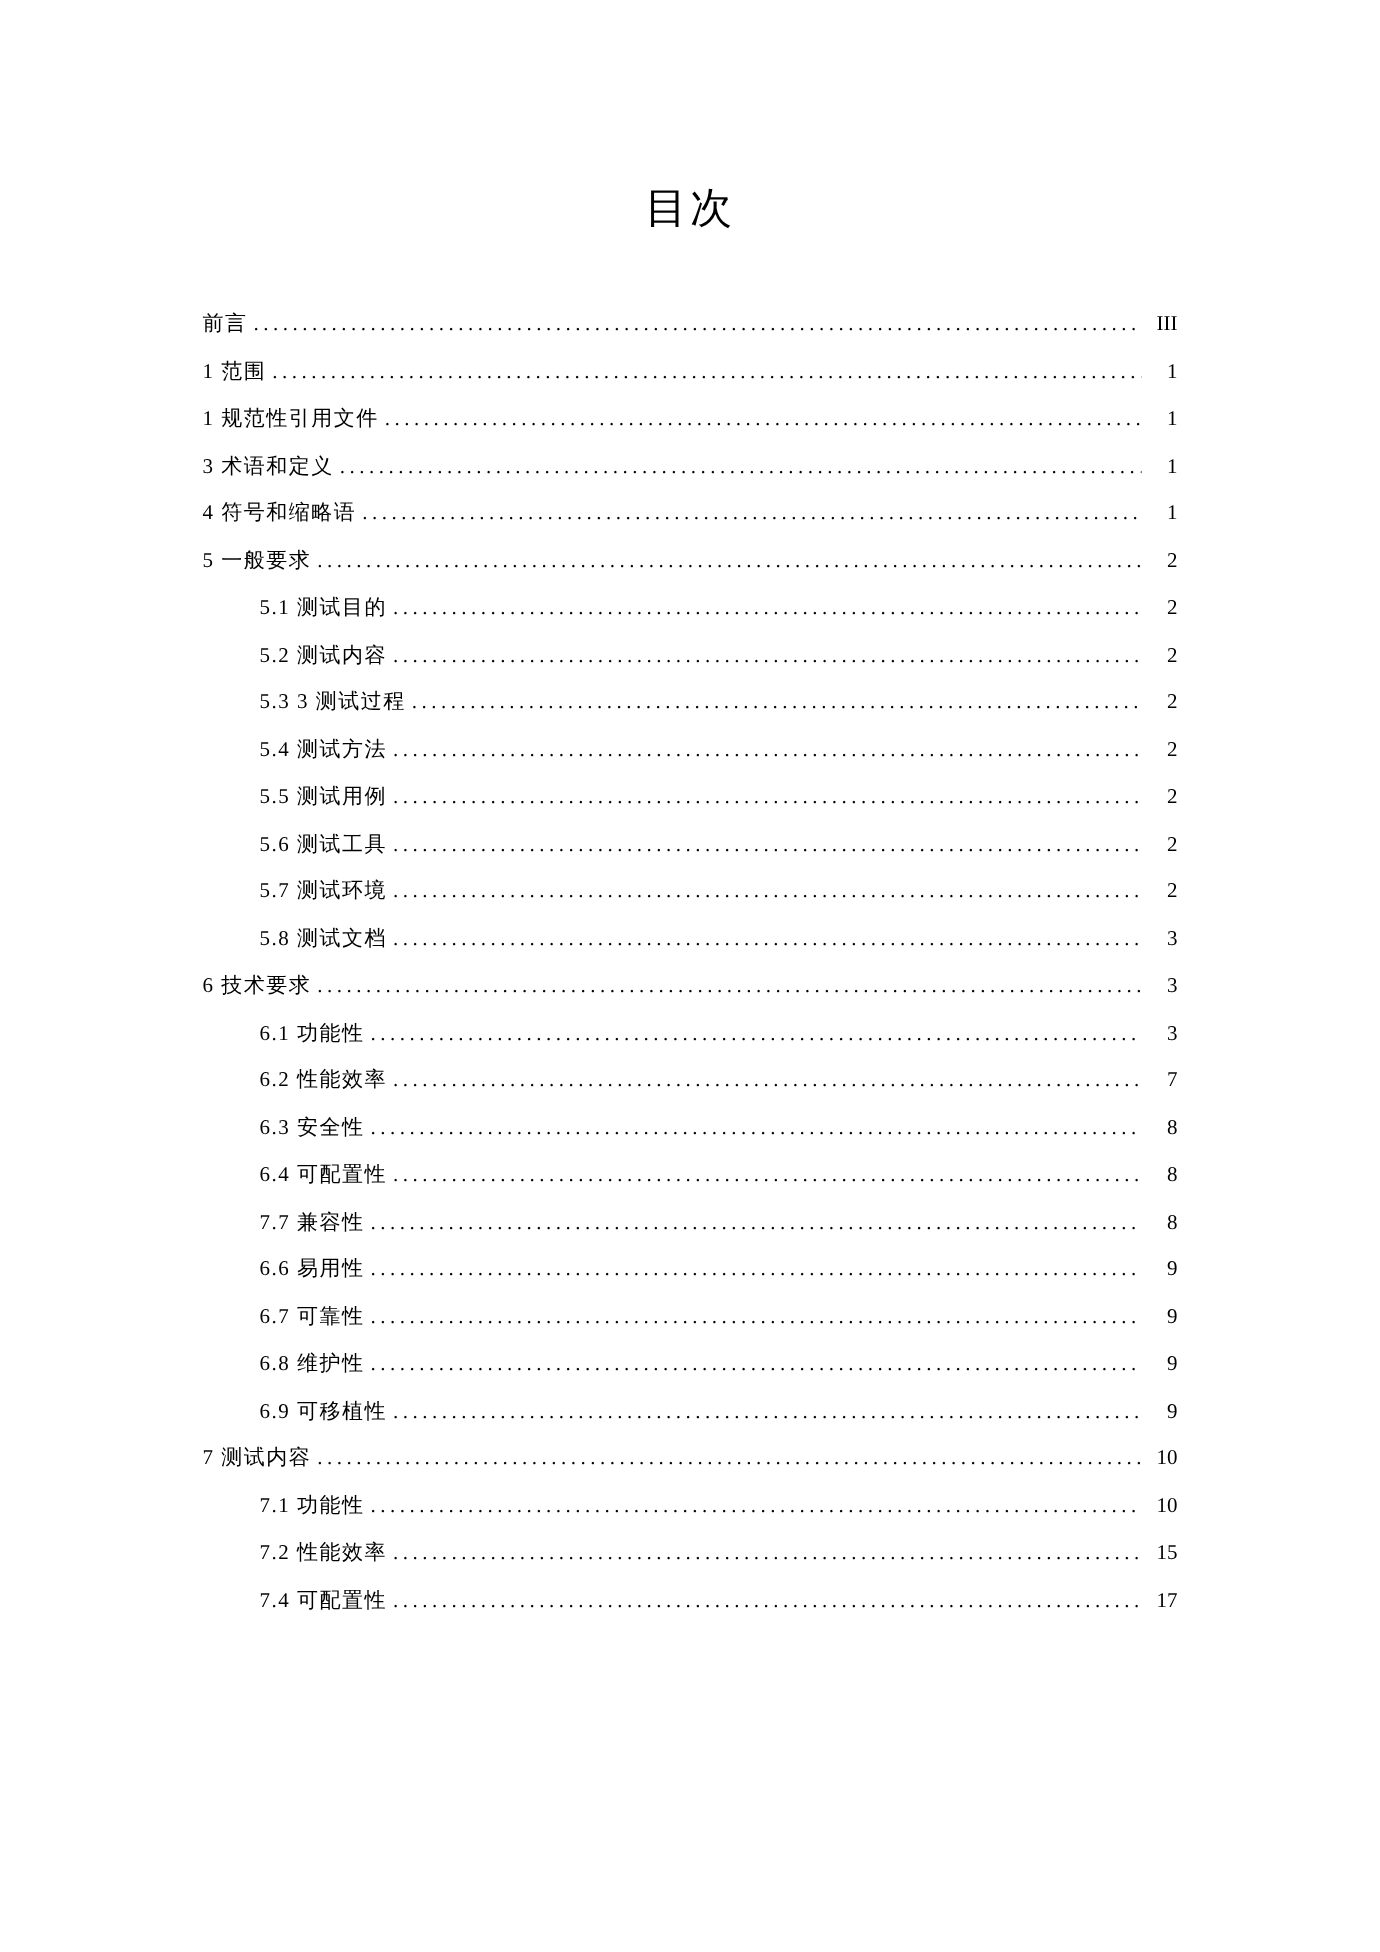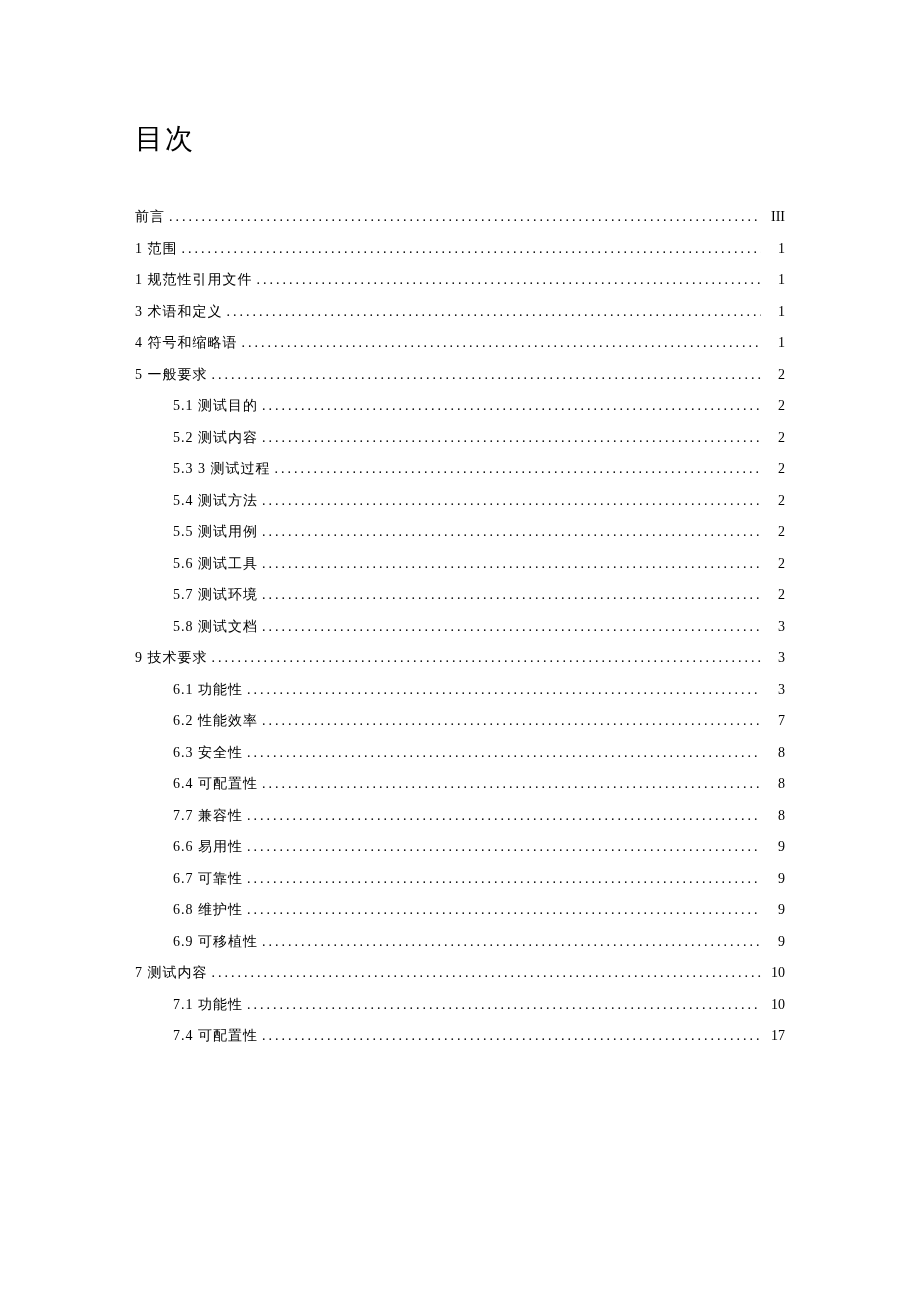--- a/index.html
+++ b/index.html
@@ -5,21 +5,21 @@
     * { margin: 0; padding: 0; box-sizing: border-box; }
     body {
       width: 920px;
       height: 1301px;
       background: #ffffff;
       font-family: "SimSun", "宋体", serif;
       padding: 120px 135px 0 135px;
       color: #000;
     }
     .title {
-      text-align: left;
+      text-align: center;
       font-size: 28px;
       font-weight: normal;
       margin-bottom: 52px;
       font-family: "SimHei", "黑体", sans-serif;
       letter-spacing: 2px;
     }
     .toc {
       font-size: 14px;
       line-height: 1;
     }
@@ -119,21 +119,21 @@
       <span class="toc-label">5.7 测试环境</span>
       <span class="toc-leader"></span>
       <span class="toc-page">2</span>
     </div>
     <div class="toc-row level-2">
       <span class="toc-label">5.8 测试文档</span>
       <span class="toc-leader"></span>
       <span class="toc-page">3</span>
     </div>
     <div class="toc-row level-1">
-      <span class="toc-label">9 技术要求</span>
+      <span class="toc-label">6 技术要求</span>
       <span class="toc-leader"></span>
       <span class="toc-page">3</span>
     </div>
     <div class="toc-row level-2">
       <span class="toc-label">6.1 功能性</span>
       <span class="toc-leader"></span>
       <span class="toc-page">3</span>
     </div>
     <div class="toc-row level-2">
       <span class="toc-label">6.2 性能效率</span>
@@ -177,19 +177,24 @@
     </div>
     <div class="toc-row level-1">
       <span class="toc-label">7 测试内容</span>
       <span class="toc-leader"></span>
       <span class="toc-page">10</span>
     </div>
     <div class="toc-row level-2">
       <span class="toc-label">7.1 功能性</span>
       <span class="toc-leader"></span>
       <span class="toc-page">10</span>
+    </div>
+    <div class="toc-row level-2">
+      <span class="toc-label">7.2 性能效率</span>
+      <span class="toc-leader"></span>
+      <span class="toc-page">15</span>
     </div>
     <div class="toc-row level-2">
       <span class="toc-label">7.4 可配置性</span>
       <span class="toc-leader"></span>
       <span class="toc-page">17</span>
     </div>
   </div>
 
 </body></html>

